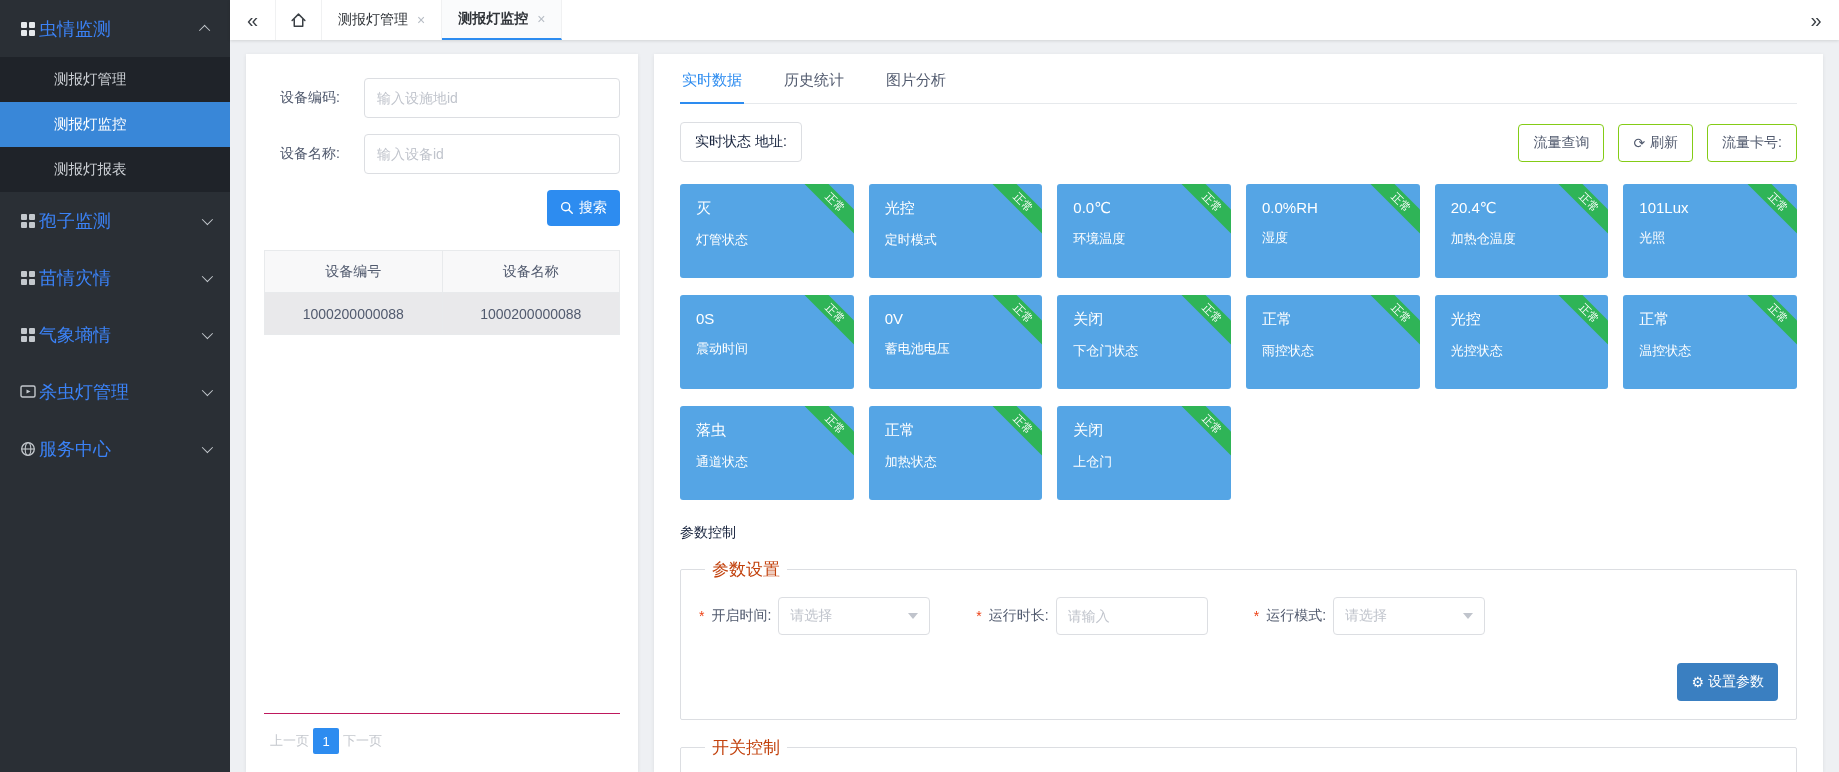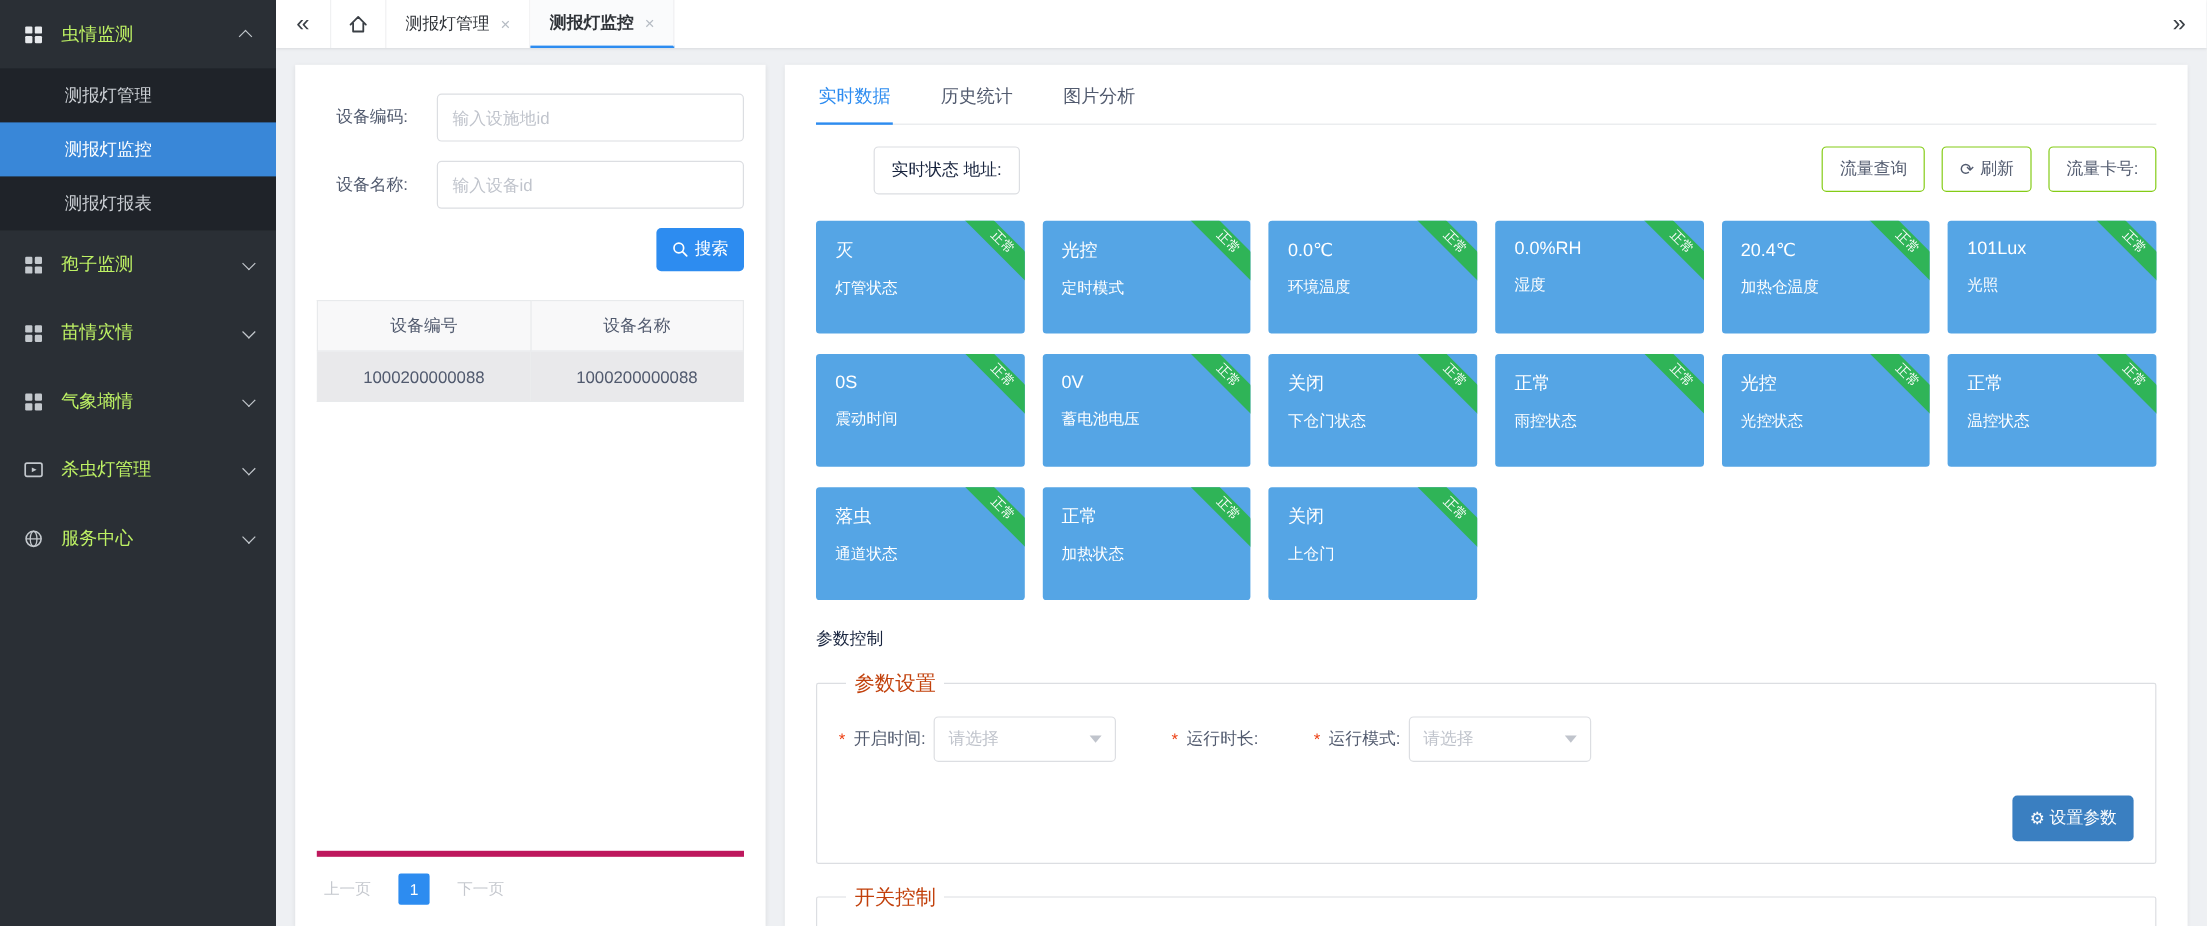--- a/index.html
+++ b/index.html
@@ -5,21 +5,21 @@
   * { box-sizing: border-box; margin: 0; padding: 0; }
   html, body {
     width: 1839px; height: 772px; overflow: hidden;
     font-family: "Liberation Sans", "DejaVu Sans", sans-serif;
     background: #eef0f3;
   }
   .app { display: flex; height: 100%; }
 
   
   .sidebar { width: 230px; background: #2a2f35; flex-shrink: 0; color: #dfe2e6; }
-  .menu-item { height: 57px; display: flex; align-items: center; padding: 0 20px; gap: 15px; font-size: 15px; cursor: pointer; color: #bef264; }
+  .menu-item { height: 57px; display: flex; align-items: center; padding: 0 20px; gap: 3px; font-size: 18px; cursor: pointer; color: #3b82f6; }
   .menu-item .label { flex: 1; }
   .submenu { background: #1f2329; }
   .sub-item { height: 45px; display: flex; align-items: center; padding-left: 54px; font-size: 14.5px; color: #cdd1d6; cursor: pointer; }
   .sub-item.active { background: #3987d8; color: #fff; }
   .chev { width: 8px; height: 8px; border-right: 1.6px solid #c3c8cd; border-bottom: 1.6px solid #c3c8cd; }
   .chev.down { transform: rotate(45deg) translateY(-2px); }
   .chev.up { transform: rotate(-135deg) translateY(-2px); }
   .micon { width: 16px; height: 16px; flex-shrink: 0; display: inline-flex; }
   .micon svg { width: 16px; height: 16px; }
 
@@ -40,31 +40,31 @@
   .form-row { display: flex; align-items: center; justify-content: flex-end; margin-bottom: 16px; gap: 24px; }
   .form-row label { font-size: 14px; color: #515a6e; }
   .form-row input { width: 256px; height: 40px; border: 1px solid #dcdee2; border-radius: 4px; padding: 0 12px; font-size: 14px; color: #515a6e; outline: none; }
   input::placeholder { color: #c0c4cc; }
   .search-row { display: flex; justify-content: flex-end; margin-bottom: 20px; }
   .btn-search { background: #2d8cf0; color: #fff; border: none; border-radius: 4px; height: 36px; padding: 0 13px; font-size: 14px; display: flex; align-items: center; gap: 5px; cursor: pointer; }
   .dev-table { width: 100%; border-collapse: collapse; margin-top: 4px; padding-left: 44px; }
   .dev-table th, .dev-table td { border: 1px solid #e8eaec; height: 42px; text-align: center; font-size: 14px; }
   .dev-table th { background: #f8f8f9; font-weight: normal; color: #515a6e; width: 50%; }
   .dev-table td { background: #e9e9eb; color: #515a6e; }
-  .pagination { margin-top: auto; border-top: 5px solid #be185d; padding: 14px 6px 8px; display: flex; align-items: center; gap: 23px; font-size: 13px; color: #c5c8ce; }
+  .pagination { margin-top: auto; border-top: 1px solid #be185d; padding: 14px 6px 8px; display: flex; align-items: center; gap: 4px; font-size: 13px; color: #c5c8ce; }
   .page-cur { width: 26px; height: 26px; background: #2d8cf0; color: #fff; display: flex; align-items: center; justify-content: center; border-radius: 2px; font-size: 13px; cursor: pointer; }
   .page-btn { cursor: pointer; }
 
   
   .right-panel { flex: 1; background: #fff; box-shadow: 0 1px 4px rgba(0,0,0,.08); padding: 0 26px; min-width: 0; }
   .rp-tabs { display: flex; gap: 38px; border-bottom: 1px solid #e6e9ec; }
   .rp-tab { padding: 17px 2px 13px; font-size: 15px; color: #515a6e; cursor: pointer; position: relative; }
   .rp-tab.active { color: #2d8cf0; }
   .rp-tab.active::after { content: ""; position: absolute; left: 0; right: 0; bottom: -1px; height: 2px; background: #2d8cf0; }
-  .status-row { display: flex; align-items: flex-start; margin-top: 18px; margin-left: 48px; }
+  .status-row { display: flex; align-items: flex-end; margin-top: 18px; }
   .addr-box { border: 1px solid #dcdee2; border-radius: 4px; padding: 10px 14px; font-size: 14px; color: #17233d; }
   .status-actions { margin-left: auto; display: flex; gap: 14px; }
   .btn-outline { border: 1px solid #84cc16; background: #fff; border-radius: 4px; padding: 9px 14px; font-size: 14px; color: #515a6e; cursor: pointer; display: flex; align-items: center; gap: 5px; }
 
   .cards { margin-top: 22px; display: grid; grid-template-columns: repeat(6, 1fr); gap: 17px 15px; }
   .card { position: relative; height: 94px; background: #55a5e5; border-radius: 3px; color: #fff; padding: 15px 16px; overflow: hidden; }
   .card .val { font-size: 15px; margin-bottom: 13px; }
   .card .lbl { font-size: 13px; }
   .ribbon { position: absolute; top: 10px; right: -24px; width: 86px; transform: rotate(45deg); background: #2fb457; color: #fff; font-size: 11px; text-align: center; line-height: 17px; }
 
@@ -350,20 +350,21 @@
               <span class="req">*</span>
               <span>开启时间:</span>
               <div class="select-box">
                 <span>请选择</span>
                 <span class="sel-arrow"></span>
               </div>
             </div>
             <div class="pf-group">
               <span class="req">*</span>
               <span>运行时长:</span>
+              <input class="text-box" type="text" placeholder="请输入" style="">
             </div>
             <div class="pf-group">
               <span class="req">*</span>
               <span>运行模式:</span>
               <div class="select-box">
                 <span>请选择</span>
                 <span class="sel-arrow"></span>
               </div>
             </div>
           </div>

